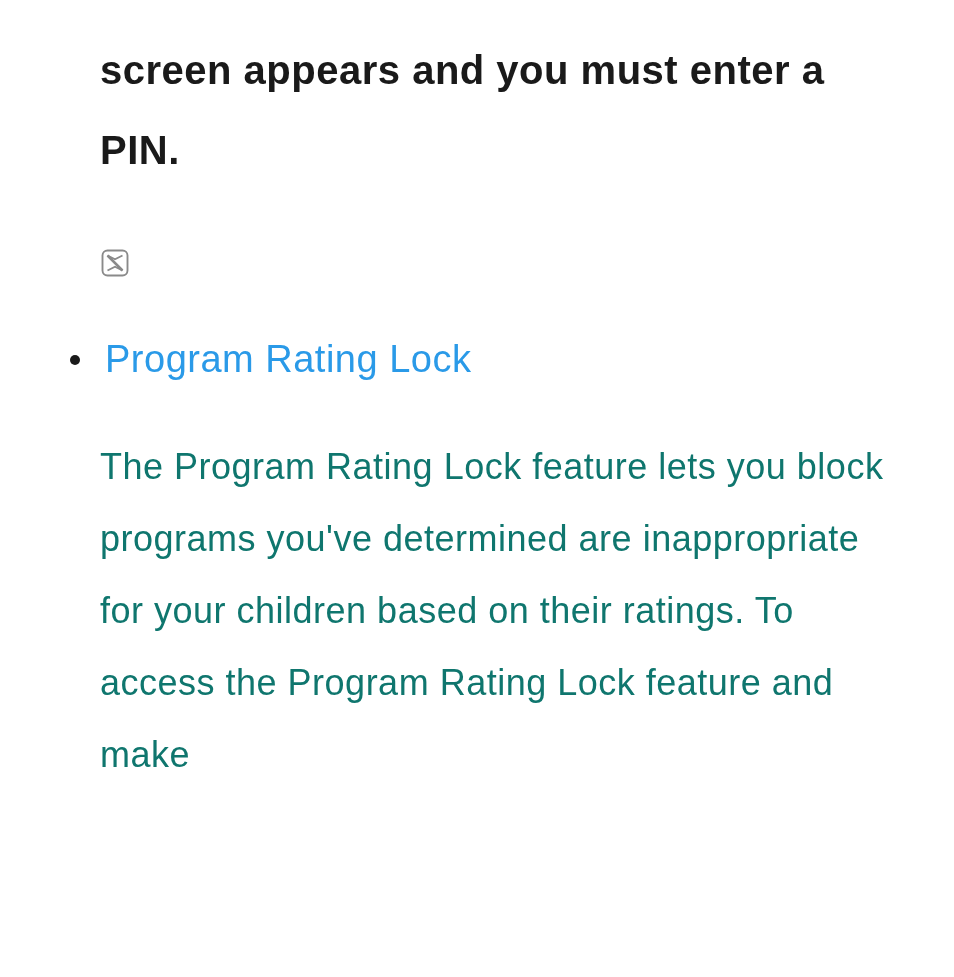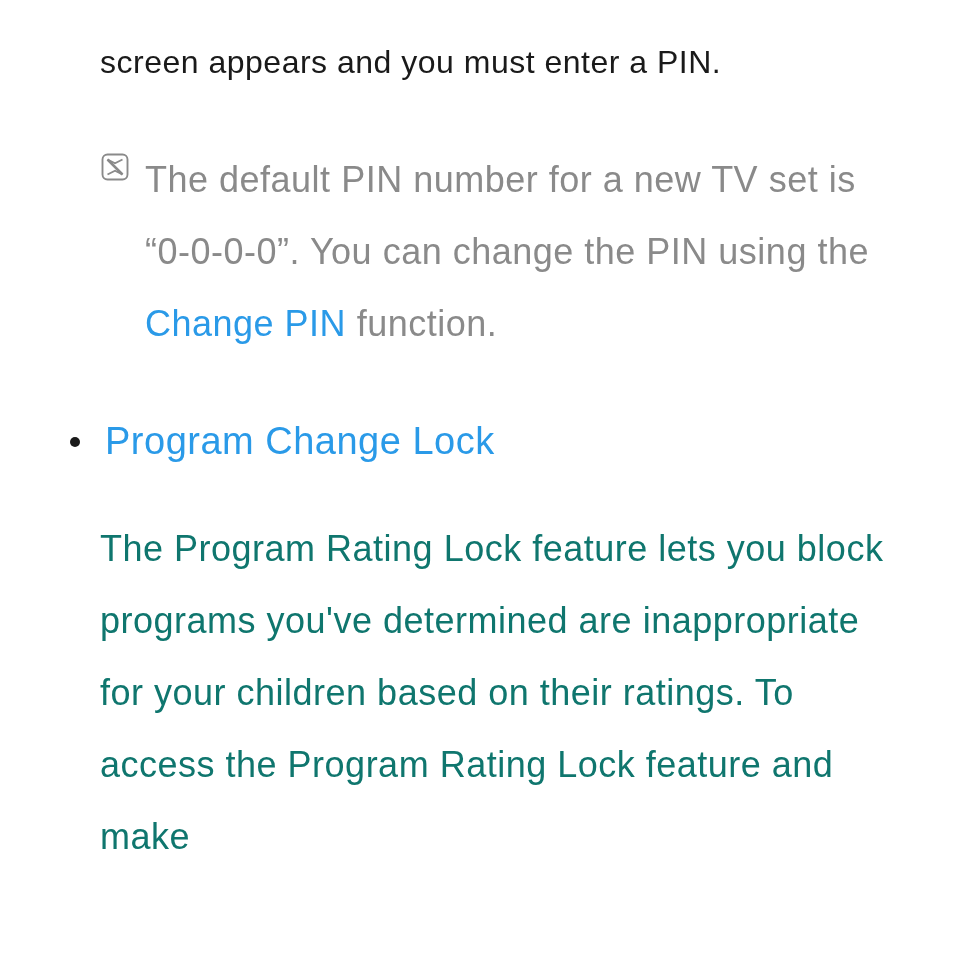--- a/index.html
+++ b/index.html
@@ -9,26 +9,27 @@
     }
     body {
       width: 954px;
       height: 977px;
       background: #ffffff;
       font-family: Arial, Helvetica, sans-serif;
       padding: 30px 50px 0 50px;
       overflow: hidden;
     }
     .intro-text {
-      font-size: 32px;
+      font-size: 40px;
       line-height: 2.0;
       color: #1a1a1a;
       letter-spacing: 0.5px;
       padding-left: 50px;
       margin-bottom: 50px;
+      font-weight: bold;
     }
     .note-block {
       display: flex;
       align-items: flex-start;
       padding-left: 50px;
       margin-bottom: 60px;
     }
     .note-icon {
       flex-shrink: 0;
       width: 30px;
@@ -79,23 +80,20 @@
 
 <div class="note-block">
   <span class="note-icon">
     <svg viewBox="0 0 24 24" width="30" height="30">
       <rect x="2" y="2" width="20" height="20" rx="4" ry="4" fill="none" stroke="#8a8a8a" stroke-width="1.5"></rect>
       <path d="M 6 6 L 18 18" stroke="#8a8a8a" stroke-width="2" fill="none"></path>
       <path d="M 6 6 L 12 9 L 18 6" stroke="#8a8a8a" stroke-width="1.5" fill="none"></path>
       <path d="M 6 18 L 12 15 L 18 18" stroke="#8a8a8a" stroke-width="1.5" fill="none"></path>
     </svg>
   </span>
-  <p class="note-text">
-    <span>The default PIN number for a new TV set is “0-0-0-0”. You can change the PIN using the </span><span class="highlight-blue">Change PIN</span><span> function.</span>
-  </p>
 </div>
 
 <div class="bullet-row">
   <span class="bullet-dot"></span>
-  <span class="bullet-heading">Program Change Lock</span>
+  <span class="bullet-heading">Program Rating Lock</span>
 </div>
 
 <p class="body-text">The Program Rating Lock feature lets you block programs you've determined are inappropriate for your children based on their ratings. To access the Program Rating Lock feature and make</p>
 
 </body></html>

